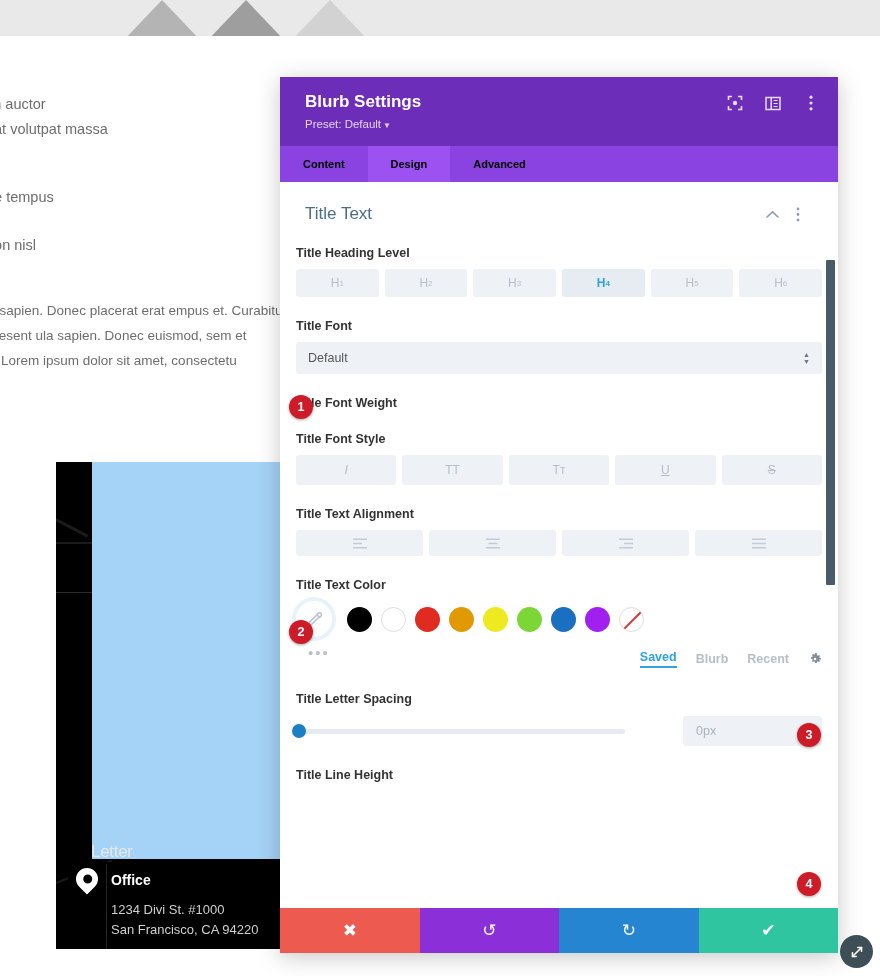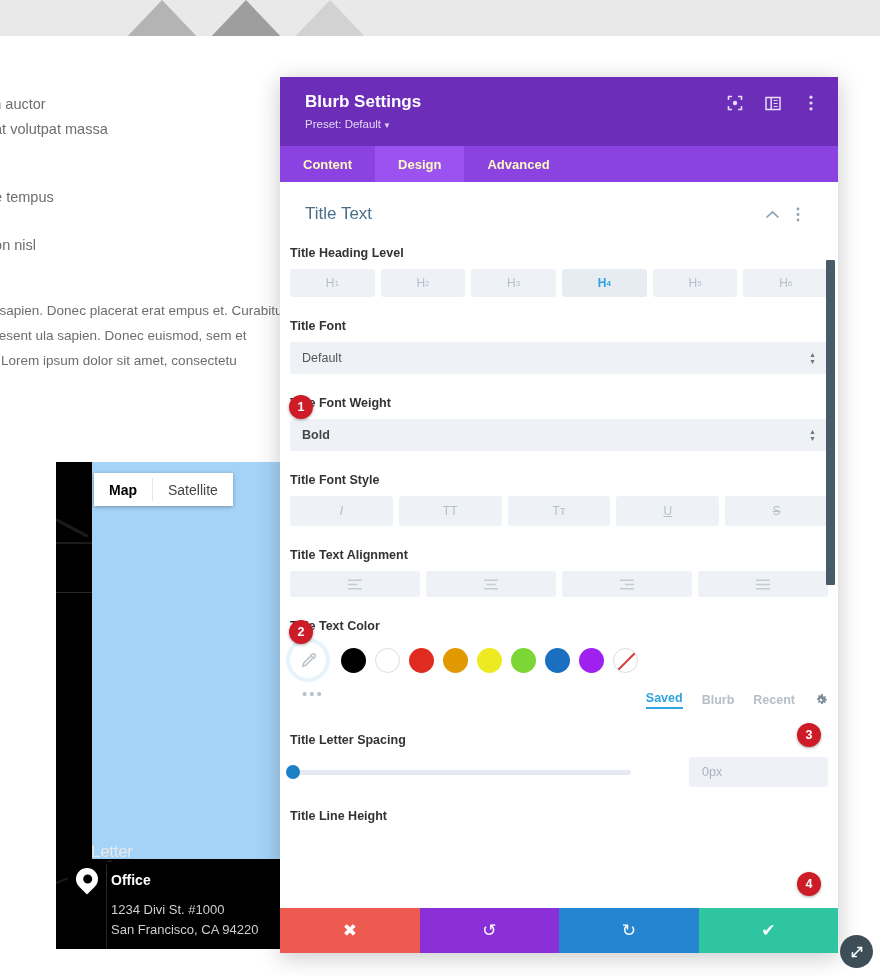--- a/index.html
+++ b/index.html
@@ -99,34 +99,34 @@
     position: absolute; left: 25px; top: 41px; font-size: 11.5px; color: #e2d5f3; cursor: pointer;
   }
   .modal-preset .caret { font-size: 8px; margin-left: 2px; }
   .hdr-icons { position: absolute; right: 18px; top: 17px; display: flex; gap: 20px; align-items: center; }
   .hdr-icon { width: 18px; height: 18px; color: #e6dcf7; cursor: pointer; display: flex; align-items: center; justify-content: center; }
   .hdr-icon svg { display: block; }
 
   .tabs { height: 36px; background: #8a43e0; display: flex; flex: 0 0 auto; }
   .tab {
     display: flex; align-items: center; justify-content: center;
-    padding: 0 23px; font-size: 13px; font-weight: bold; color: #fef9c3; cursor: pointer;
+    padding: 0 23px; font-size: 11px; font-weight: bold; color: #000000; cursor: pointer;
   }
   .tab.active { background: #9b52f0; }
 
   .panel { flex: 1 1 auto; position: relative; overflow: hidden; background: #fff; }
   .panel-inner { position: absolute; left: 0; top: 0; width: 558px; }
 
   .section-head {
     display: flex; align-items: center; padding: 22px 38px 0 25px;
   }
   .section-title { font-size: 17px; color: #4b6e8a; flex: 1 1 auto; }
   .section-ctrl { color: #8ba2b5; margin-left: 16px; cursor: pointer; display: flex; align-items: center; }
 
-  .field { padding: 0 10px; margin-top: 22px; }
+  .field { padding: 0 16px; margin-top: 22px; }
   .field-label { font-size: 12.5px; font-weight: bold; color: #333; margin-bottom: 9px; }
 
   .btn-row { display: flex; gap: 6px; }
   .opt-btn {
     flex: 1 1 0; height: 28px; background: #eef1f6; border-radius: 3px;
     display: flex; align-items: center; justify-content: center;
     font-size: 12px; color: #b4bfcc; cursor: pointer; user-select: none;
   }
   .opt-btn.active { background: #e7ecf2; color: #2ea3dd; font-weight: bold; }
   .opt-btn .sub { font-size: 8px; vertical-align: sub; }
@@ -240,25 +240,20 @@
 
   <div class="bg-para">, pulvinar dapibus sapien. Donec placerat erat empus et. Curabitur ac semper ligula. Praesent ula sapien. Donec euismod, sem et elementum lutpat. Lorem ipsum dolor sit amet, consectetu</div>
 
   <div class="map-card">
     <div class="map-water"></div>
     <div class="map-road map-rd1"></div>
     <div class="map-road map-rd2"></div>
     <div class="map-sep"></div>
     <div class="map-road map-rd3"></div>
 
-    <div class="map-type-toggle">
-      <div class="map-type-btn active">Map</div>
-      <div class="map-type-divider"></div>
-      <div class="map-type-btn">Satellite</div>
-    </div>
 
     <div class="map-google">Letter</div>
 
     <div class="map-info">
       <div class="map-pin"></div>
       <div class="map-vline"></div>
       <div class="map-info-title">Office</div>
       <div class="map-info-addr">
         <div>1234 Divi St. #1000</div>
         <div>San Francisco, CA 94220</div>
@@ -358,27 +353,20 @@
             <span>Default</span>
             <span class="select-arrows">
                 <span>▲</span>
                 <span>▼</span>
               </span>
           </div>
         </div>
 
         <div class="field">
           <div class="field-label">Title Font Weight</div>
-          <div class="select-box">
-            <span>Bold</span>
-            <span class="select-arrows">
-                <span>▲</span>
-                <span>▼</span>
-              </span>
-          </div>
         </div>
 
         <div class="field">
           <div class="field-label">Title Font Style</div>
           <div class="btn-row">
             <div class="opt-btn style-btn">
                 <span style="font-style:italic">I</span>
               </div>
             <div class="opt-btn style-btn">
                 <span>TT</span>

